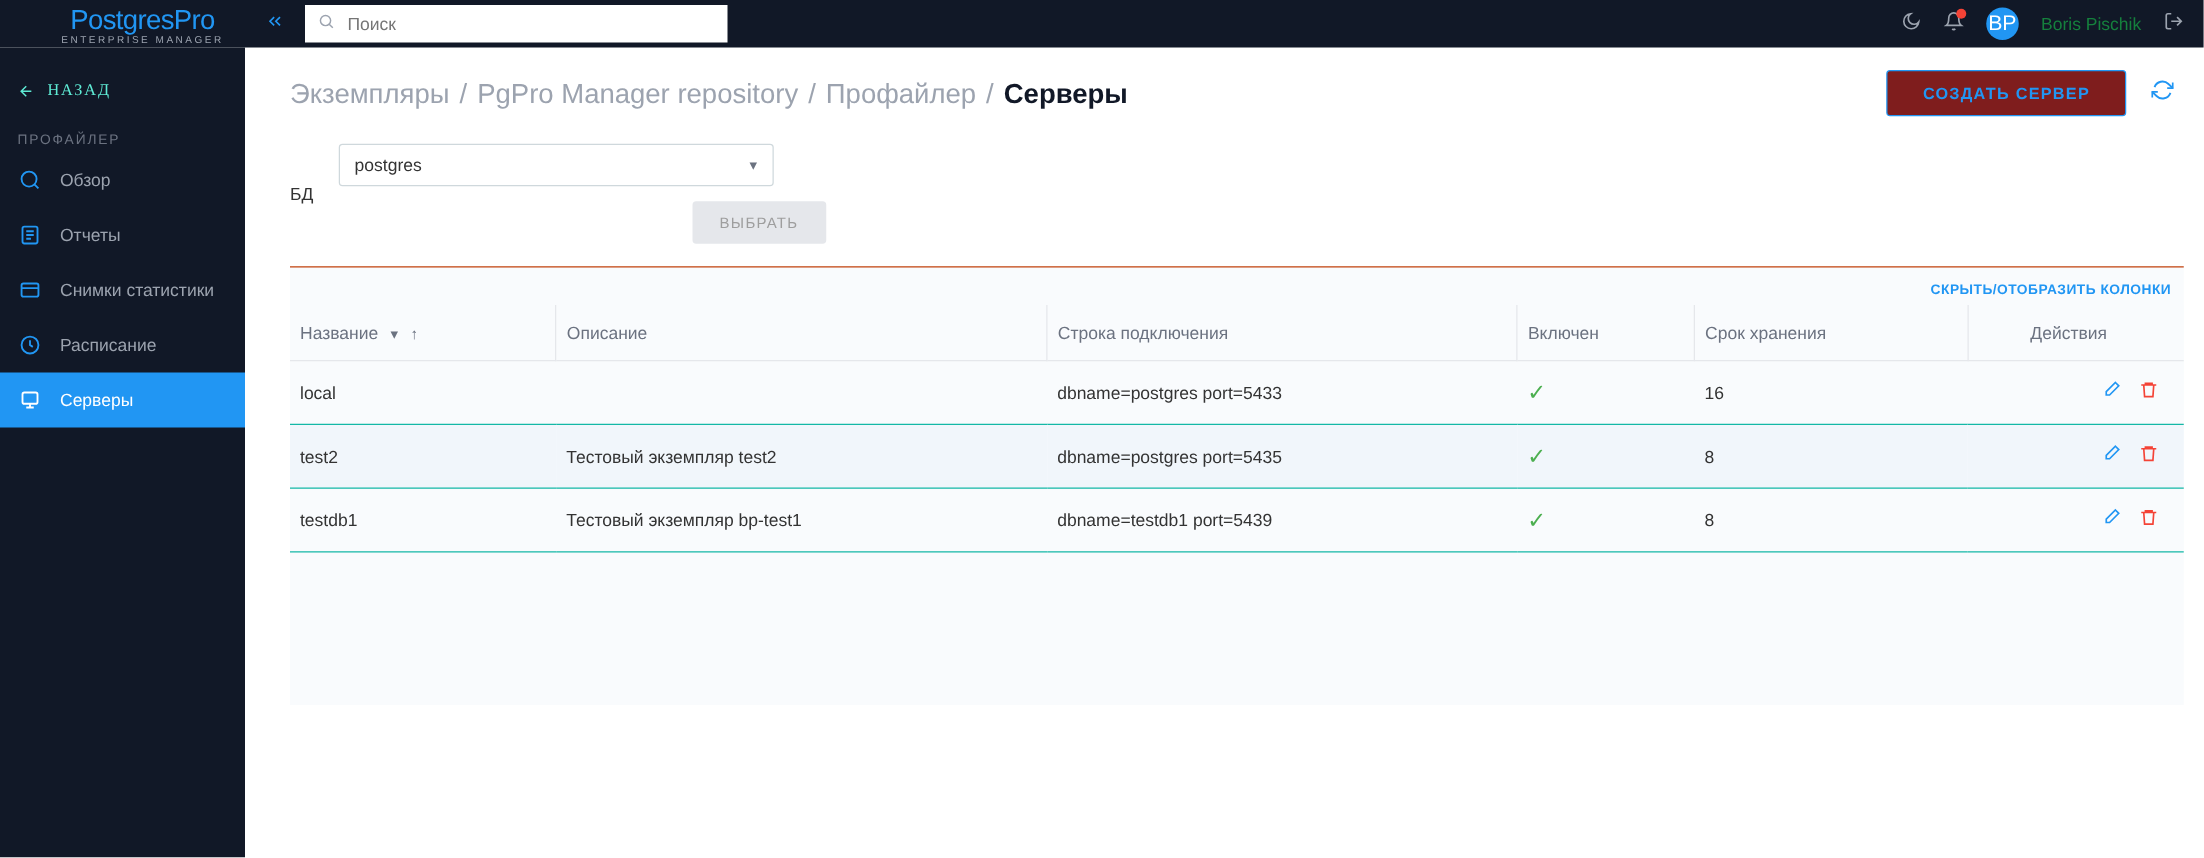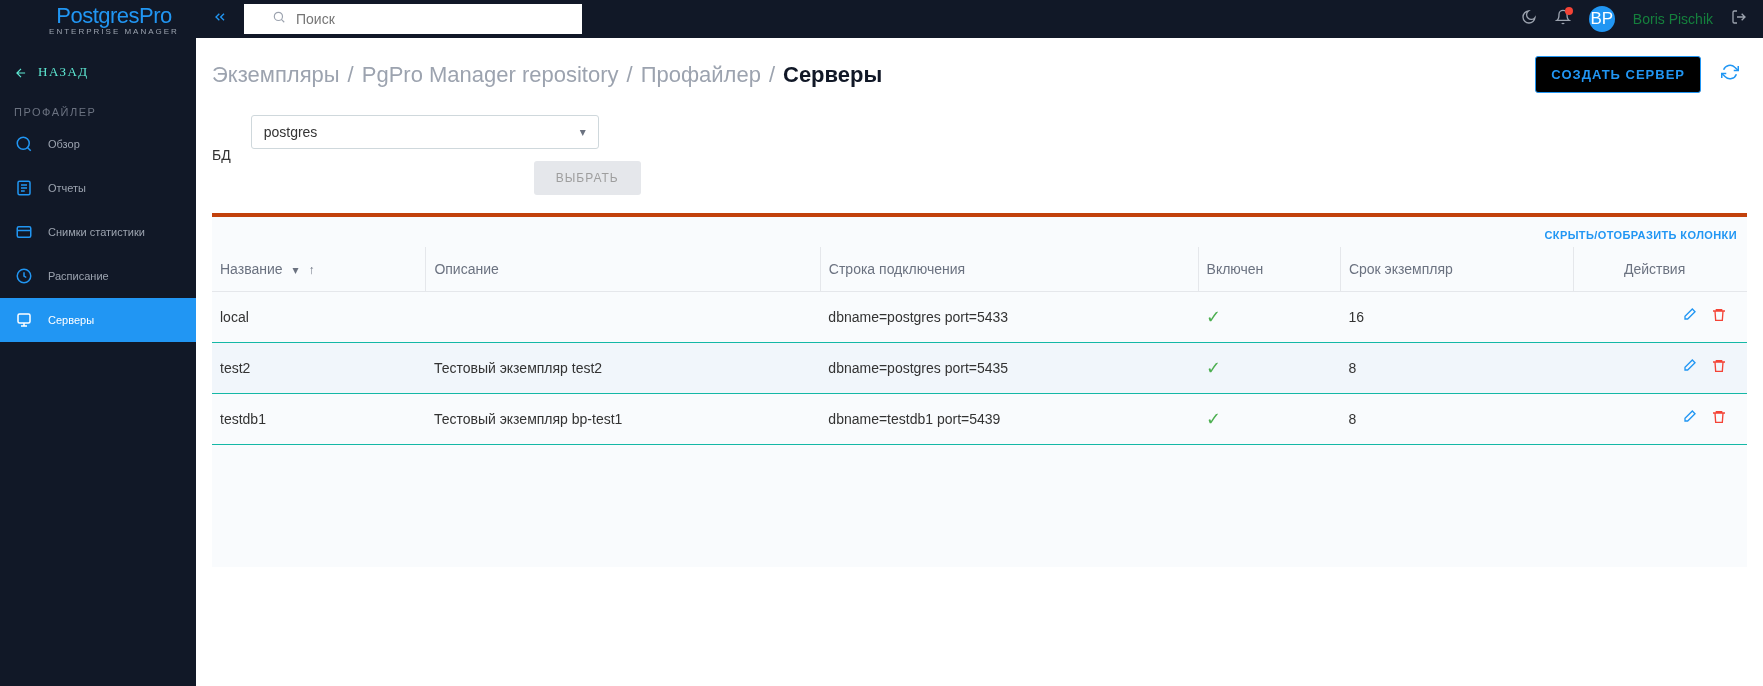--- a/index.html
+++ b/index.html
@@ -41,21 +41,21 @@
     font-size: 18px;
     margin-right: 16px;
     cursor: pointer;
   }
   .search {
     display: flex;
     align-items: center;
     background: #ffffff;
     height: 30px;
     width: 338px;
-    padding: 0 28px;
+    padding: 0 10px;
     gap: 10px;
   }
   .search-icon {
     color: #9ca3af;
     font-size: 16px;
   }
   .search input {
     border: none;
     outline: none;
     font-size: 14px;
@@ -115,60 +115,61 @@
     padding: 10px 14px 4px;
     font-size: 11px;
     letter-spacing: 1.5px;
     color: #6b7280;
   }
   .nav-item {
     display: flex;
     align-items: center;
     gap: 14px;
     padding: 12px 14px;
-    font-size: 11px;
+    font-size: 14px;
     color: #9ca3af;
     cursor: pointer;
   }
   .nav-item.active {
     background: #2196f3;
     color: #ffffff;
   }
   .nav-icon {
     width: 20px; height: 20px;
     display: inline-flex; align-items: center; justify-content: center;
     color: #2196f3;
   }
   .nav-item.active .nav-icon { color: #ffffff; }
   .main {
     flex: 1;
     padding: 18px 16px 0;
     overflow: auto;
+    margin-left: 20px;
   }
   .header-row {
     display: flex;
     align-items: center;
     gap: 12px;
   }
   .breadcrumb {
     font-size: 22px;
     display: flex;
     gap: 8px;
     align-items: center;
     flex-wrap: wrap;
   }
   .bc-link { color: #9ca3af; }
   .bc-sep { color: #9ca3af; }
   .bc-current { color: #111827; font-weight: 600; }
   .header-spacer { flex: 1; }
   .create-btn {
     border: 1.5px solid #2196f3;
     color: #2196f3;
-    background: #000000;
-    padding: 10px 15px;
+    background: #7f1d1d;
+    padding: 10px 28px;
     font-size: 13px;
     letter-spacing: 1px;
     border-radius: 3px;
     font-weight: 600;
     cursor: pointer;
   }
   .refresh-btn {
     color: #2196f3;
     font-size: 18px;
     cursor: pointer;
@@ -205,21 +206,21 @@
     border-radius: 3px;
     cursor: default;
     display: block;
   }
   .select-wrap { width: 390px; }
   .table-toolbar {
     display: flex;
     justify-content: flex-end;
     background: #f9fbfd;
     padding: 12px 10px 6px;
-    border-top: 4px solid #c2410c;
+    border-top: 1px solid #c2410c;
     margin-top: 18px;
   }
   .col-toggle {
     color: #2196f3;
     font-size: 11px;
     letter-spacing: 0.4px;
     font-weight: 600;
     cursor: pointer;
   }
   table {
@@ -399,21 +400,21 @@
       <thead>
         <tr>
           <th>
             <span>Название</span>
             <span class="sort-icons">▾</span>
             <span class="sort-icons">↑</span>
           </th>
           <th>Описание</th>
           <th>Строка подключения</th>
           <th>Включен</th>
-          <th>Срок экземпляр</th>
+          <th>Срок хранения</th>
           <th>Действия</th>
         </tr>
       </thead>
       <tbody id="tbody">
             <tr>
               <td>local</td>
               <td></td>
               <td>dbname=postgres port=5433</td>
               <td><span class="check">✓</span></td>
               <td>16</td>

